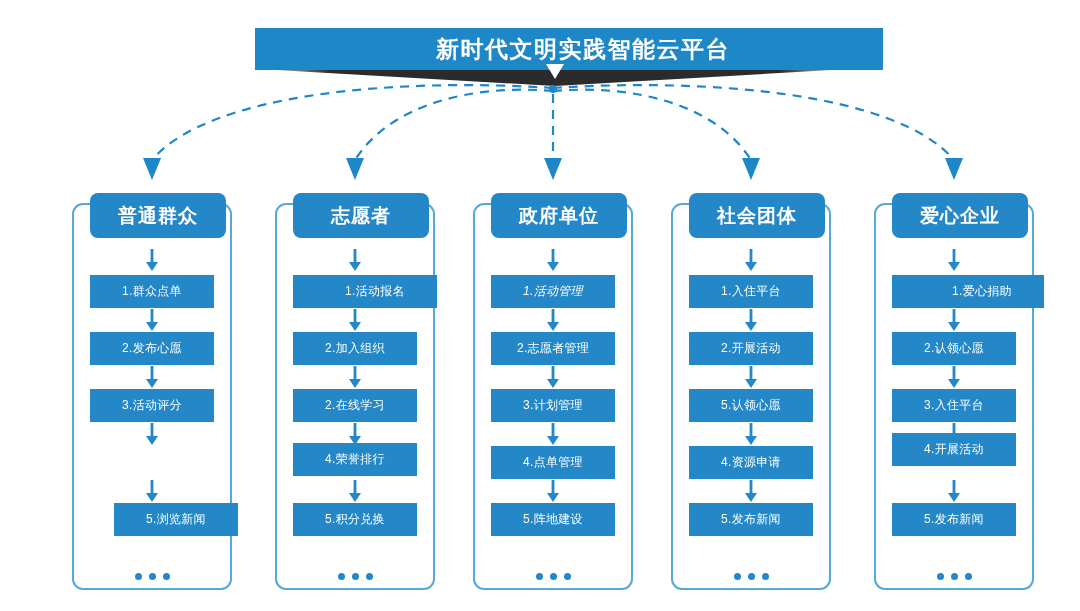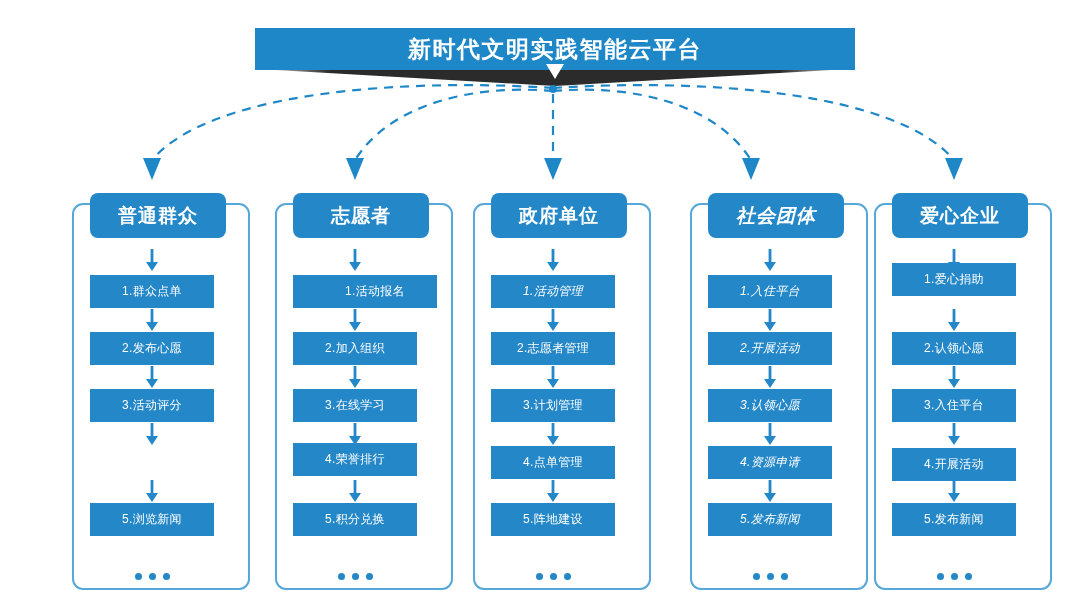--- a/index.html
+++ b/index.html
@@ -36,20 +36,21 @@
     position: absolute;
     left: 0;
     top: 0;
     width: 600px;
     height: 42px;
     background: #1e87c8;
     z-index: 2;
     display: flex;
     align-items: center;
     justify-content: center;
+    padding-left: 28px;
   }
   #banner-title {
     color: #ffffff;
     font-size: 23px;
     font-weight: bold;
     letter-spacing: 1.5px;
     line-height: 42px;
     white-space: nowrap;
   }
   #banner-notch {
@@ -77,21 +78,21 @@
     position: absolute;
     left: 0;
     top: 0;
     width: 1080px;
     height: 611px;
     z-index: 2;
   }
   .column {
     position: absolute;
     top: 203px;
-    width: 178px;
+    width: 160px;
     height: 387px;
   }
   .col-frame {
     position: absolute;
     left: 0;
     top: 0;
     width: 100%;
     height: 100%;
     box-sizing: border-box;
     border: 2px solid #56a8d8;
@@ -233,21 +234,21 @@
         </svg>
         <div class="item-box" style="top: 186px;">
           <span class="item-label">3.活动评分</span>
         </div>
         <svg class="down-arrow" viewBox="0 0 14 22" style="top: 220px;">
           <path d="M5.6,0 L8.4,0 L8.4,13 L13,13 L7,22 L1,13 L5.6,13 Z" fill="#2387c8"></path>
         </svg>
         <svg class="down-arrow" viewBox="0 0 14 22" style="top: 277px;">
           <path d="M5.6,0 L8.4,0 L8.4,13 L13,13 L7,22 L1,13 L5.6,13 Z" fill="#2387c8"></path>
         </svg>
-        <div class="item-box" style="top: 300px;">
+        <div class="item-box" style="top: 300px; margin-left: 24px;">
           <span class="item-label">5.浏览新闻</span>
         </div>
         <div class="ellipsis" title="···" style="top: 363px;">
           <span></span>
           <span></span>
           <span></span>
         </div>
       </div>
   </div>
     <div class="column" style="left: 275px;">
@@ -265,21 +266,21 @@
         <svg class="down-arrow" viewBox="0 0 14 22" style="top: 106px;">
           <path d="M5.6,0 L8.4,0 L8.4,13 L13,13 L7,22 L1,13 L5.6,13 Z" fill="#2387c8"></path>
         </svg>
         <div class="item-box" style="top: 129px;">
           <span class="item-label">2.加入组织</span>
         </div>
         <svg class="down-arrow" viewBox="0 0 14 22" style="top: 163px;">
           <path d="M5.6,0 L8.4,0 L8.4,13 L13,13 L7,22 L1,13 L5.6,13 Z" fill="#2387c8"></path>
         </svg>
         <div class="item-box" style="top: 186px;">
-          <span class="item-label">3.在线学习</span>
+          <span class="item-label">2.在线学习</span>
         </div>
         <svg class="down-arrow" viewBox="0 0 14 22" style="top: 220px;">
           <path d="M5.6,0 L8.4,0 L8.4,13 L13,13 L7,22 L1,13 L5.6,13 Z" fill="#2387c8"></path>
         </svg>
         <div class="item-box" style="top: 240px;">
           <span class="item-label">4.荣誉排行</span>
         </div>
         <svg class="down-arrow" viewBox="0 0 14 22" style="top: 277px;">
           <path d="M5.6,0 L8.4,0 L8.4,13 L13,13 L7,22 L1,13 L5.6,13 Z" fill="#2387c8"></path>
         </svg>
@@ -329,21 +330,21 @@
         <div class="item-box" style="top: 300px;">
           <span class="item-label">5.阵地建设</span>
         </div>
         <div class="ellipsis" title="···" style="top: 363px;">
           <span></span>
           <span></span>
           <span></span>
         </div>
       </div>
   </div>
-    <div class="column" style="left: 690px; font-style: italic;">
+    <div class="column" style="left: 671px;">
     <div class="col-frame"></div>
     <div class="col-header">
       <span class="col-header-label">社会团体</span>
     </div>
     <div class="col-body">
         <svg class="down-arrow" viewBox="0 0 14 22" style="top: 46px;">
           <path d="M5.6,0 L8.4,0 L8.4,13 L13,13 L7,22 L1,13 L5.6,13 Z" fill="#2387c8"></path>
         </svg>
         <div class="item-box" style="top: 72px;">
           <span class="item-label">1.入住平台</span>
@@ -351,21 +352,21 @@
         <svg class="down-arrow" viewBox="0 0 14 22" style="top: 106px;">
           <path d="M5.6,0 L8.4,0 L8.4,13 L13,13 L7,22 L1,13 L5.6,13 Z" fill="#2387c8"></path>
         </svg>
         <div class="item-box" style="top: 129px; text-align: right;">
           <span class="item-label">2.开展活动</span>
         </div>
         <svg class="down-arrow" viewBox="0 0 14 22" style="top: 163px;">
           <path d="M5.6,0 L8.4,0 L8.4,13 L13,13 L7,22 L1,13 L5.6,13 Z" fill="#2387c8"></path>
         </svg>
         <div class="item-box" style="top: 186px;">
-          <span class="item-label">3.认领心愿</span>
+          <span class="item-label">5.认领心愿</span>
         </div>
         <svg class="down-arrow" viewBox="0 0 14 22" style="top: 220px;">
           <path d="M5.6,0 L8.4,0 L8.4,13 L13,13 L7,22 L1,13 L5.6,13 Z" fill="#2387c8"></path>
         </svg>
         <div class="item-box" style="top: 243px;">
           <span class="item-label">4.资源申请</span>
         </div>
         <svg class="down-arrow" viewBox="0 0 14 22" style="top: 277px;">
           <path d="M5.6,0 L8.4,0 L8.4,13 L13,13 L7,22 L1,13 L5.6,13 Z" fill="#2387c8"></path>
         </svg>
@@ -381,39 +382,39 @@
   </div>
     <div class="column" style="left: 874px;">
     <div class="col-frame"></div>
     <div class="col-header">
       <span class="col-header-label">爱心企业</span>
     </div>
     <div class="col-body">
         <svg class="down-arrow" viewBox="0 0 14 22" style="top: 46px;">
           <path d="M5.6,0 L8.4,0 L8.4,13 L13,13 L7,22 L1,13 L5.6,13 Z" fill="#2387c8"></path>
         </svg>
-        <div class="item-box" style="top: 60px;">
+        <div class="item-box" style="top: 72px; padding-left: 28px;">
           <span class="item-label">1.爱心捐助</span>
         </div>
         <svg class="down-arrow" viewBox="0 0 14 22" style="top: 106px;">
           <path d="M5.6,0 L8.4,0 L8.4,13 L13,13 L7,22 L1,13 L5.6,13 Z" fill="#2387c8"></path>
         </svg>
         <div class="item-box" style="top: 129px;">
           <span class="item-label">2.认领心愿</span>
         </div>
         <svg class="down-arrow" viewBox="0 0 14 22" style="top: 163px;">
           <path d="M5.6,0 L8.4,0 L8.4,13 L13,13 L7,22 L1,13 L5.6,13 Z" fill="#2387c8"></path>
         </svg>
         <div class="item-box" style="top: 186px;">
           <span class="item-label">3.入住平台</span>
         </div>
         <svg class="down-arrow" viewBox="0 0 14 22" style="top: 220px;">
           <path d="M5.6,0 L8.4,0 L8.4,13 L13,13 L7,22 L1,13 L5.6,13 Z" fill="#2387c8"></path>
         </svg>
-        <div class="item-box" style="top: 245px;">
+        <div class="item-box" style="top: 230px;">
           <span class="item-label">4.开展活动</span>
         </div>
         <svg class="down-arrow" viewBox="0 0 14 22" style="top: 277px;">
           <path d="M5.6,0 L8.4,0 L8.4,13 L13,13 L7,22 L1,13 L5.6,13 Z" fill="#2387c8"></path>
         </svg>
         <div class="item-box" style="top: 300px;">
           <span class="item-label">5.发布新闻</span>
         </div>
         <div class="ellipsis" title="···" style="top: 363px;">
           <span></span>

